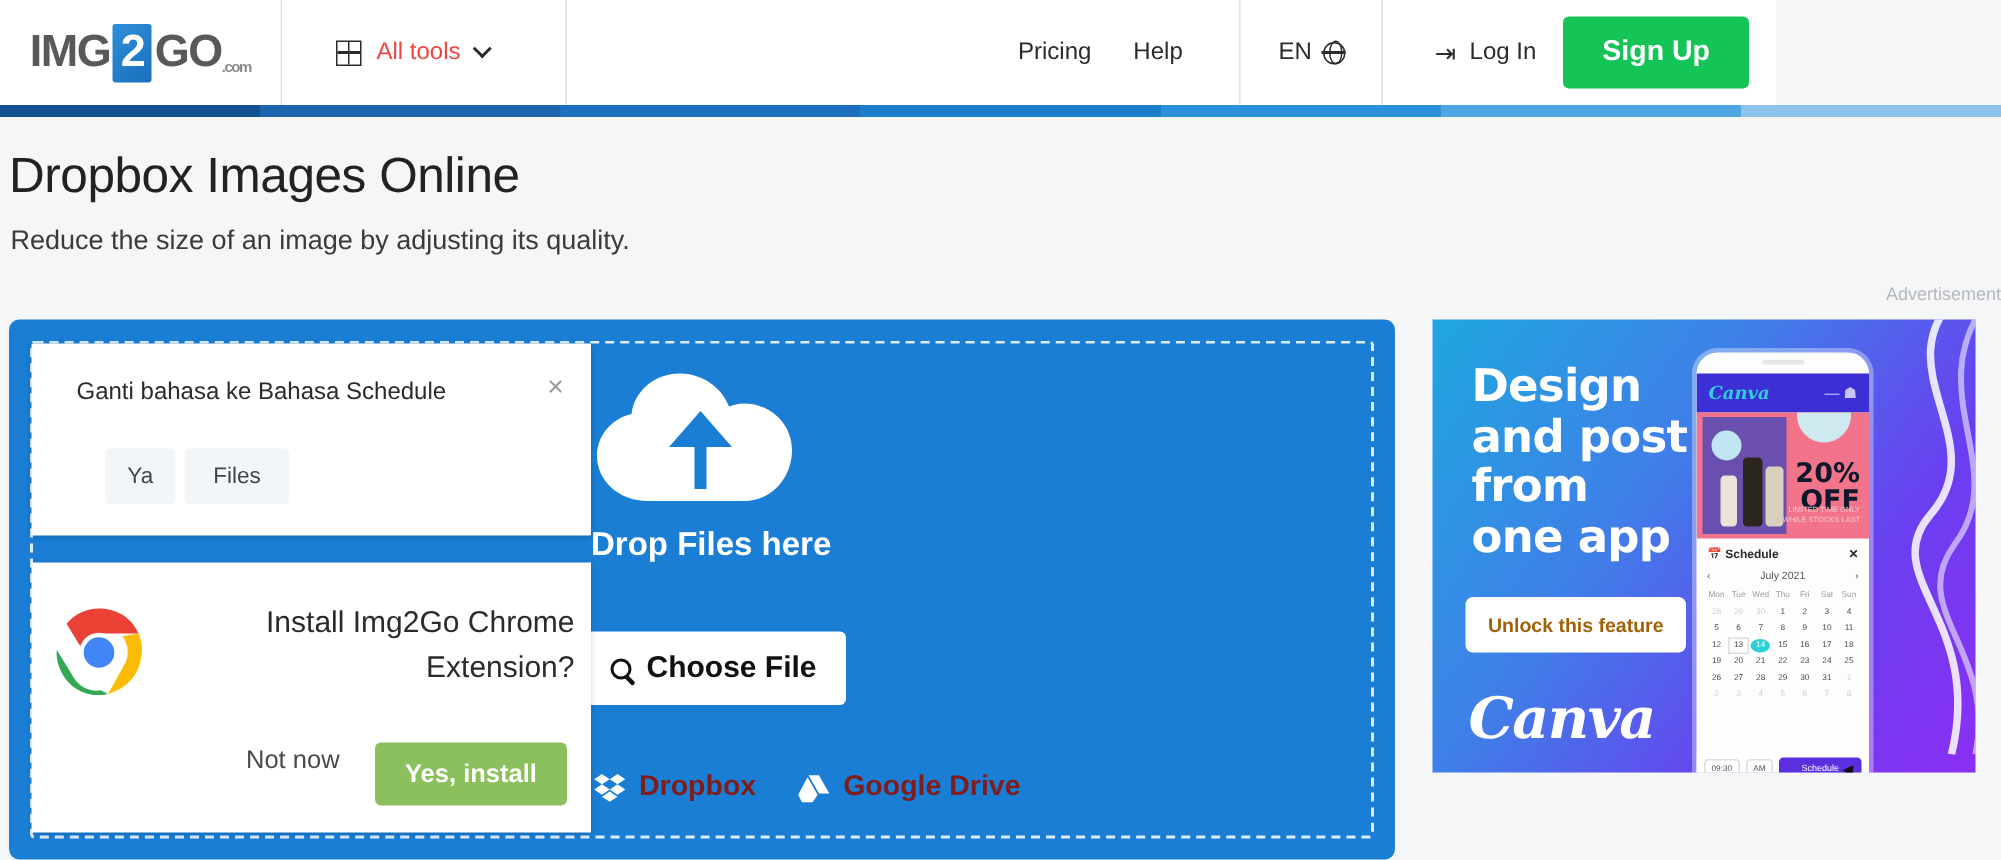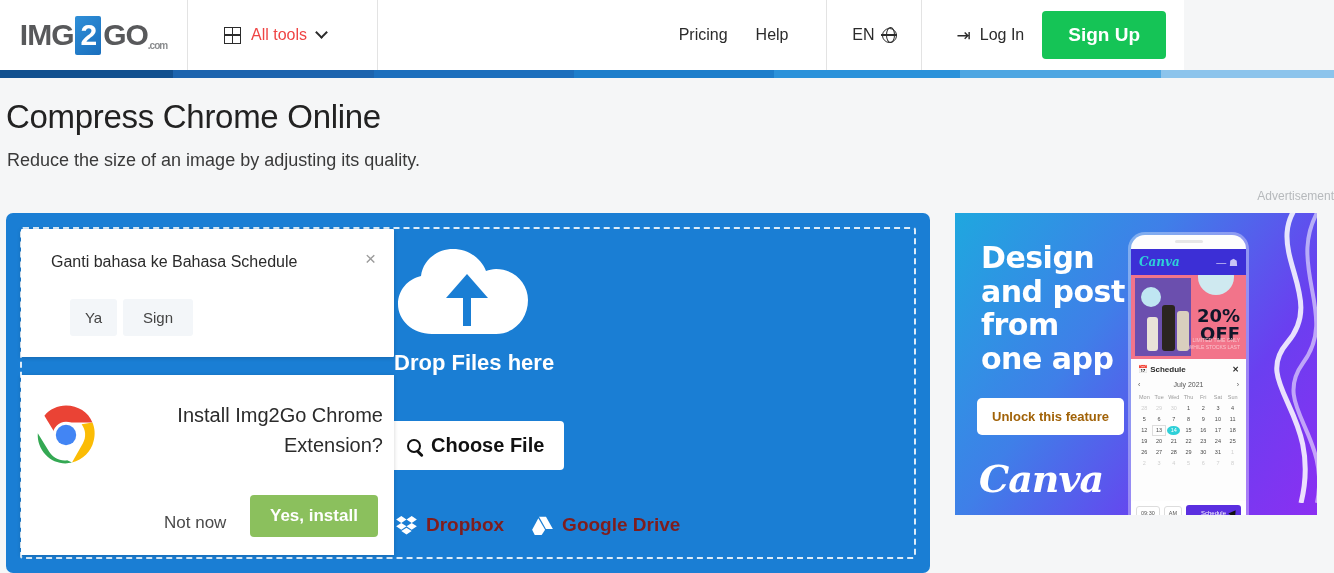--- a/index.html
+++ b/index.html
@@ -228,21 +228,20 @@
   }
   #chrome-logo { position:absolute; left:36px; top:405px; width:60px; height:60px; }
   #ext-title {
     position:absolute; left:120px; top:400px; width:263px;
     text-align:right; font-size:20px; color:#2b2b2b; line-height:1.5;
   }
   #not-now {
     position:absolute; left:164px; top:497px;
     font-size:17px; color:#4a4a4a; cursor:pointer; background:none; border:none;
     font-family:"Liberation Sans", sans-serif;
-    margin-top:16px;
   }
   #yes-install {
     position:absolute; left:250px; top:495px;
     background:#8bc05d; color:#fff; font-size:17px; font-weight:bold;
     padding:11px 20px; border:none; border-radius:4px; cursor:pointer;
     font-family:"Liberation Sans", sans-serif;
   }
 </style>
 </head>
 <body>
@@ -278,21 +277,21 @@
     <span id="login">
       <span class="login-arrow">⇥</span>
       <span>Log In</span>
     </span>
     <button id="signup">Sign Up</button>
   </div>
 </div>
 
 <div id="stripe"></div>
 
-<h1 id="page-title">Compress Chrome Online</h1>
+<h1 id="page-title">Dropbox Images Online</h1>
 <p id="page-sub">Reduce the size of an image by adjusting its quality.</p>
 
 <div id="ad-label">Advertisement</div>
 
 <div id="ad-box">
   <svg class="ad-swirl" viewBox="0 0 130 300">
     <path d="M118 -10 C 60 40, 140 90, 96 140 C 60 182, 132 210, 110 300" fill="none" stroke="#ffffff" stroke-width="5" opacity="0.85"></path>
     <path d="M132 0 C 90 60, 150 110, 112 160 C 80 204, 140 230, 126 300" fill="none" stroke="#ffffff" stroke-width="4" opacity="0.55"></path>
   </svg>
 
@@ -421,21 +420,21 @@
       <path fill="#ffffff" d="M7.2 2.5 L15 16 L11 22 L3 22 L0 16 Z"></path>
     </svg>
     <span>Google Drive</span>
   </span>
 </div>
 
 <div id="lang-popup">
   <div id="lang-popup-title">Ganti bahasa ke Bahasa Schedule</div>
   <div id="lang-close">×</div>
   <button class="lang-btn" id="btn-ya">Ya</button>
-  <button class="lang-btn" id="btn-tidak">Sign</button>
+  <button class="lang-btn" id="btn-tidak">Files</button>
 </div>
 
 <div id="ext-popup"></div>
 
 <svg id="chrome-logo" viewBox="0 0 100 100">
   <circle cx="50" cy="50" r="49" fill="#ffffff"></circle>
   <path fill="#ea4335" d="M50 1 C 70 1 87 12 94 29 L55 29 C 43 29 34 36 31 46 L14 18 C 23 7 36 1 50 1 Z"></path>
   <path fill="#fbbc05" d="M94 29 C 98 38 99 49 96 60 C 92 78 78 91 60 96 L78 64 C 84 54 83 41 76 32 Z"></path>
   <path fill="#34a853" d="M60 96 C 44 100 27 95 16 83 C 7 73 2 60 3 47 L22 78 C 28 88 40 94 52 92 Z"></path>
   <circle cx="50" cy="50" r="22" fill="#ffffff"></circle>

